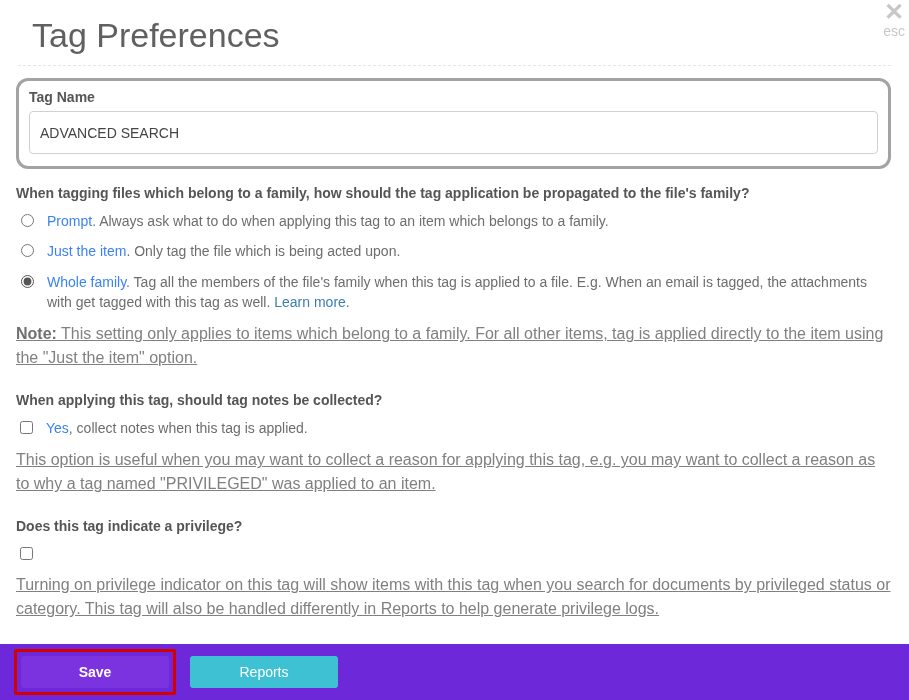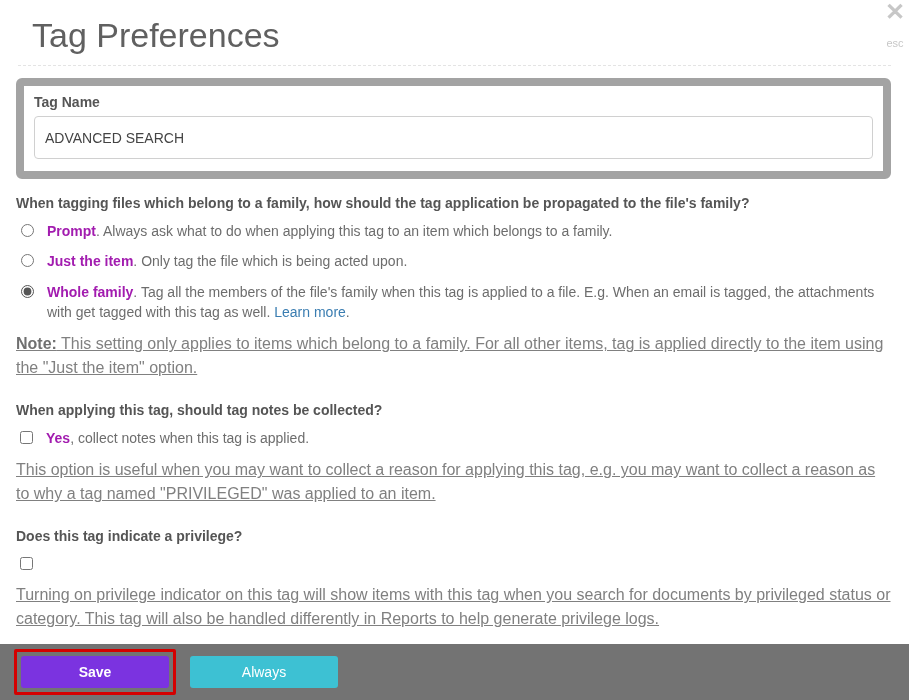--- a/index.html
+++ b/index.html
@@ -23,22 +23,22 @@
     text-align: center;
     color: #c7c7c7;
     line-height: 1;
   }
   .close-x {
     font-size: 24px;
     font-weight: bold;
     cursor: pointer;
   }
   .close-esc {
-    font-size: 11px;
-    margin-top: 14px;
+    font-size: 14px;
+    margin-top: 0;
   }
   .title {
     font-size: 34px;
     font-weight: 400;
     color: #606060;
     padding: 16px 18px 10px 32px;
   }
   .divider {
     border-top: 1px dashed #e4e4e4;
     margin: 0 18px 0 18px;
@@ -52,22 +52,22 @@
     overflow-y: scroll;
     padding-right: 6px;
   }
   
   .scroll-area::-webkit-scrollbar { width: 14px; }
   .scroll-area::-webkit-scrollbar-track { background: #f2f2f2; }
   .scroll-area::-webkit-scrollbar-thumb { background: #c5c5c5; }
   .scroll-area::-webkit-scrollbar-button { background:#f2f2f2; height:14px; }
 
   .redbox {
-    border: 8px solid #a3a3a3;
-    border-radius: 6px;
+    border: 3px solid #a3a3a3;
+    border-radius: 12px;
   }
   .name-section {
     padding: 8px 10px 12px 10px;
     margin-bottom: 12px;
   }
   .field-label {
     font-weight: 700;
     color: #555;
     font-size: 14px;
     margin-bottom: 6px;
@@ -97,39 +97,39 @@
     font-size: 14px;
     line-height: 1.45;
     color: #6d6d6d;
   }
   .option-row input[type="radio"],
   .option-row input[type="checkbox"] {
     margin-top: 3px;
     flex: 0 0 auto;
     accent-color: #555;
   }
-  .opt-label b { color: #a21caf; font-weight:700; }
+  .opt-label b { color: #3b82f6; font-weight:400; }
   .learn-more { color: #3a7db1; text-decoration: none; }
   .helper-text {
     font-size: 16px;
     color: #808080;
     line-height: 1.5;
     margin: 8px 0 4px 0;
     text-decoration: underline;
   }
   .helper-text b { color:#707070; font-weight:700; }
   .footer {
     position: absolute;
     left: 0; right: 0; bottom: 0;
     height: 56px;
     padding: 8px 14px;
     display: flex;
     gap: 14px;
     align-items: center;
-    background: #737373;
+    background: #6d28d9;
   }
   .btn {
     height: 32px;
     min-width: 148px;
     border: none;
     border-radius: 3px;
     font-size: 14px;
     color: #fff;
     cursor: pointer;
   }
@@ -210,16 +210,16 @@
     </label>
     <div class="helper-text">Turning on privilege indicator on this tag will show items with this tag when you search for documents by privileged status or category. This tag will also be handled differently in Reports to help generate privilege logs.</div>
 
     <div style="height:20px"></div>
   </div>
 
   <div class="footer">
     <span class="btn-save-wrap redbox">
       <button class="btn btn-save">Save</button>
     </span>
-    <button class="btn btn-cancel">Always</button>
+    <button class="btn btn-cancel">Reports</button>
   </div>
 
 </div>
 
 </body></html>

